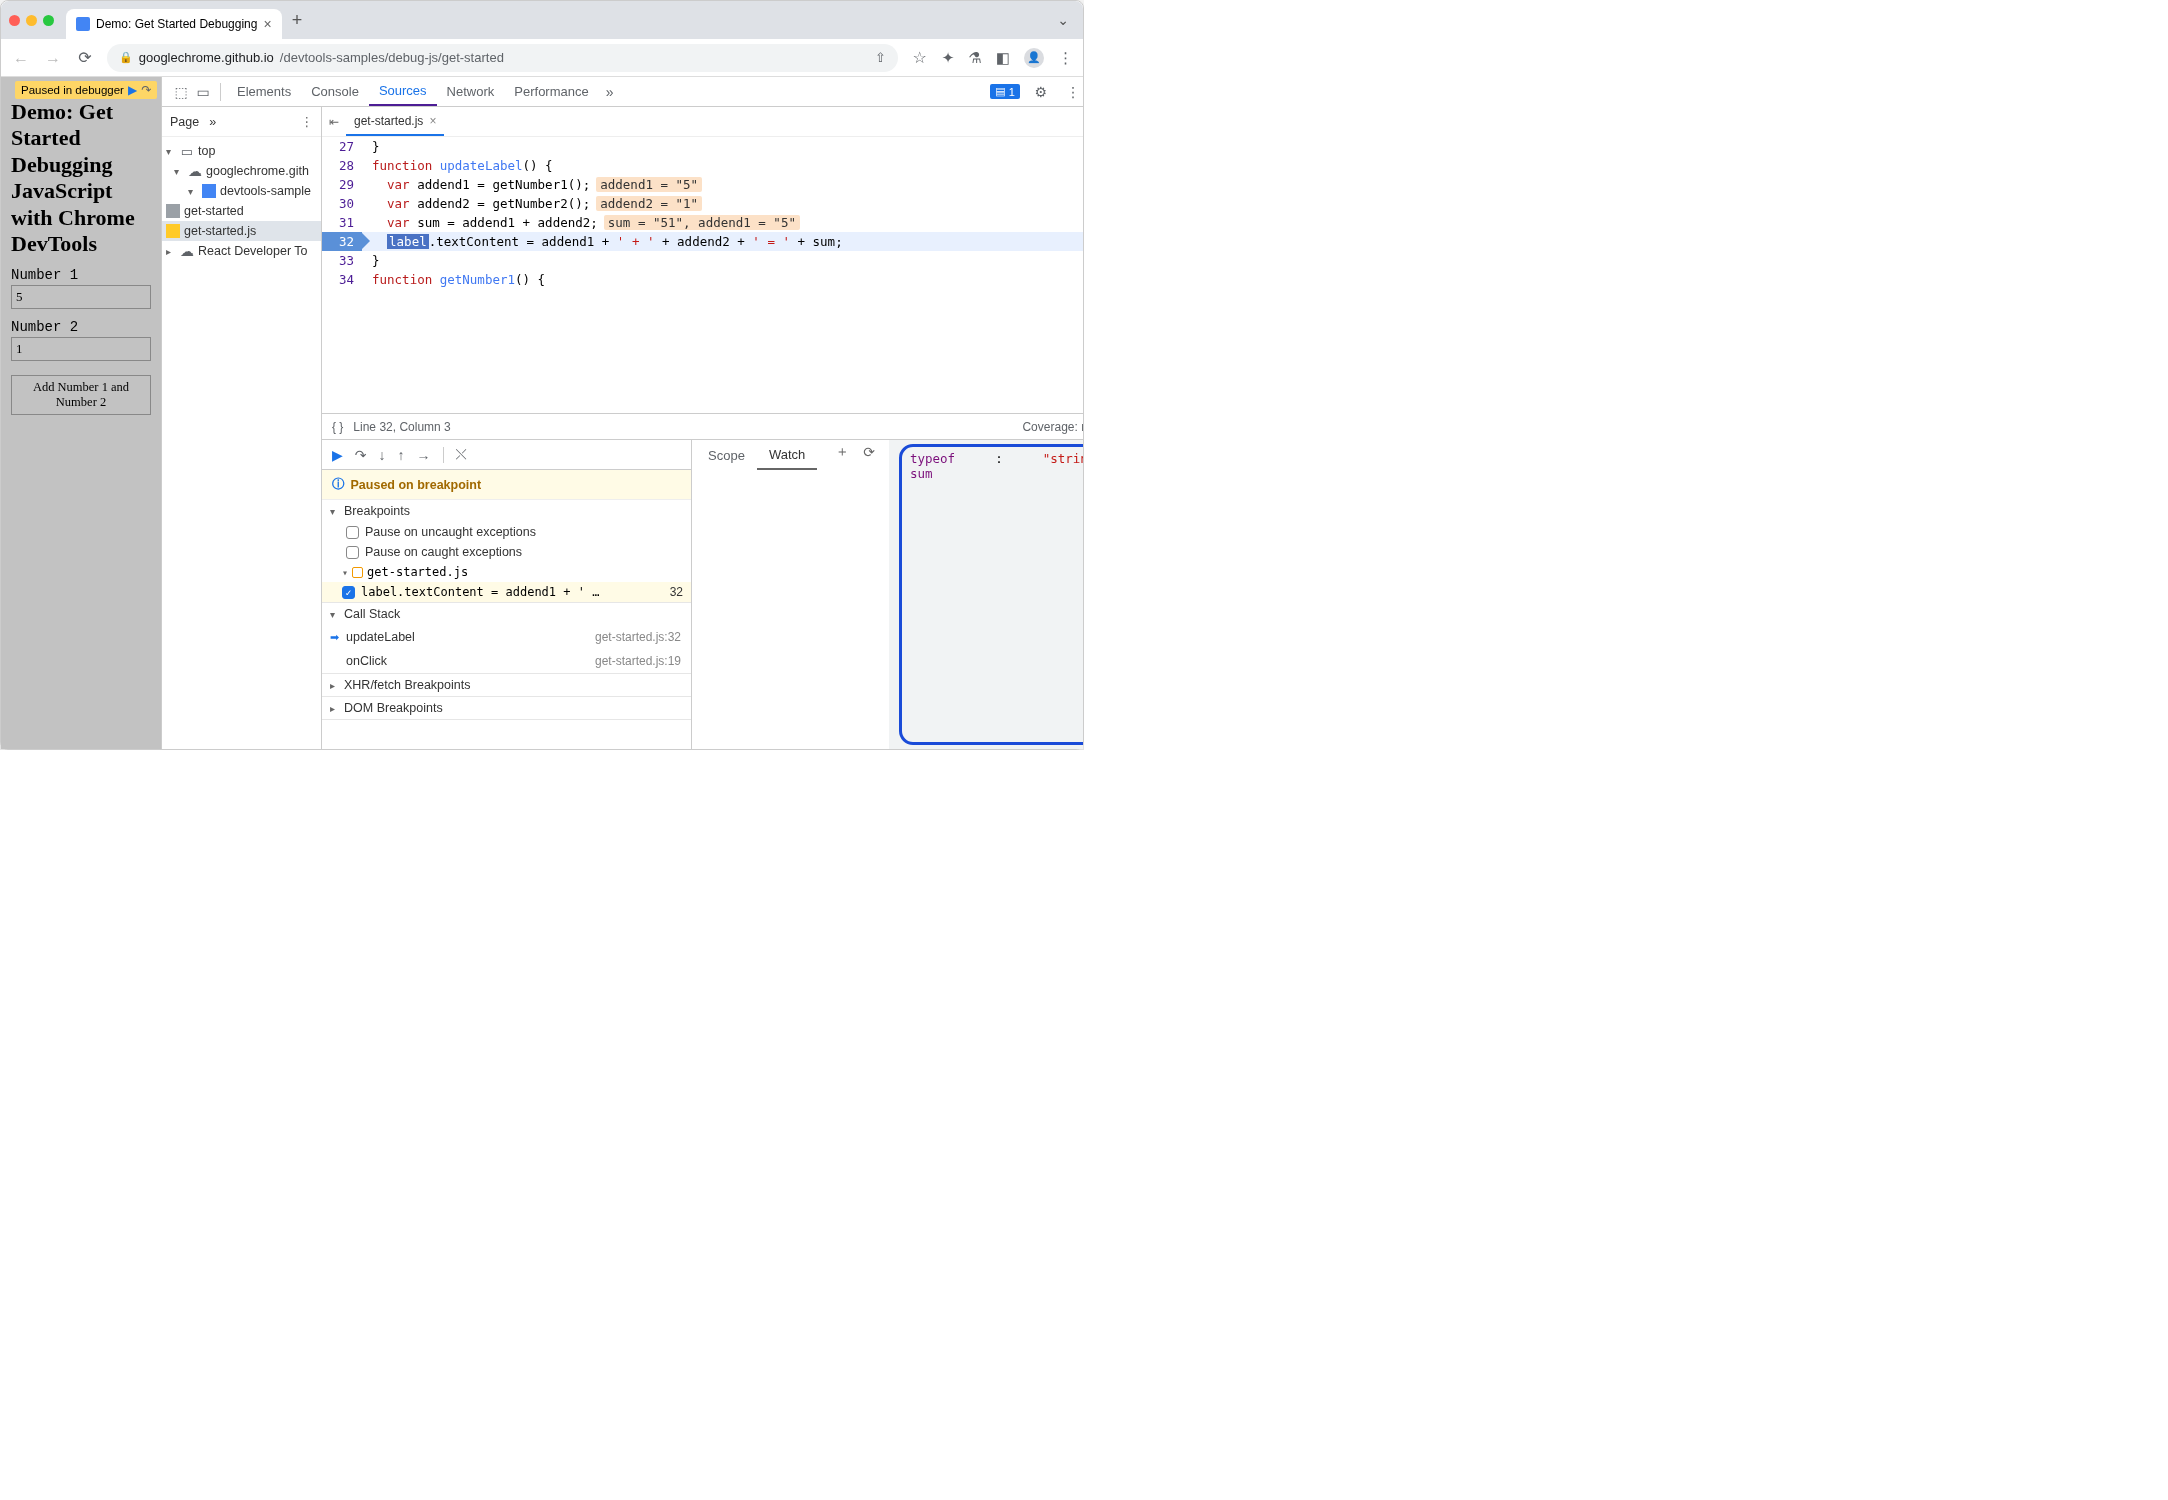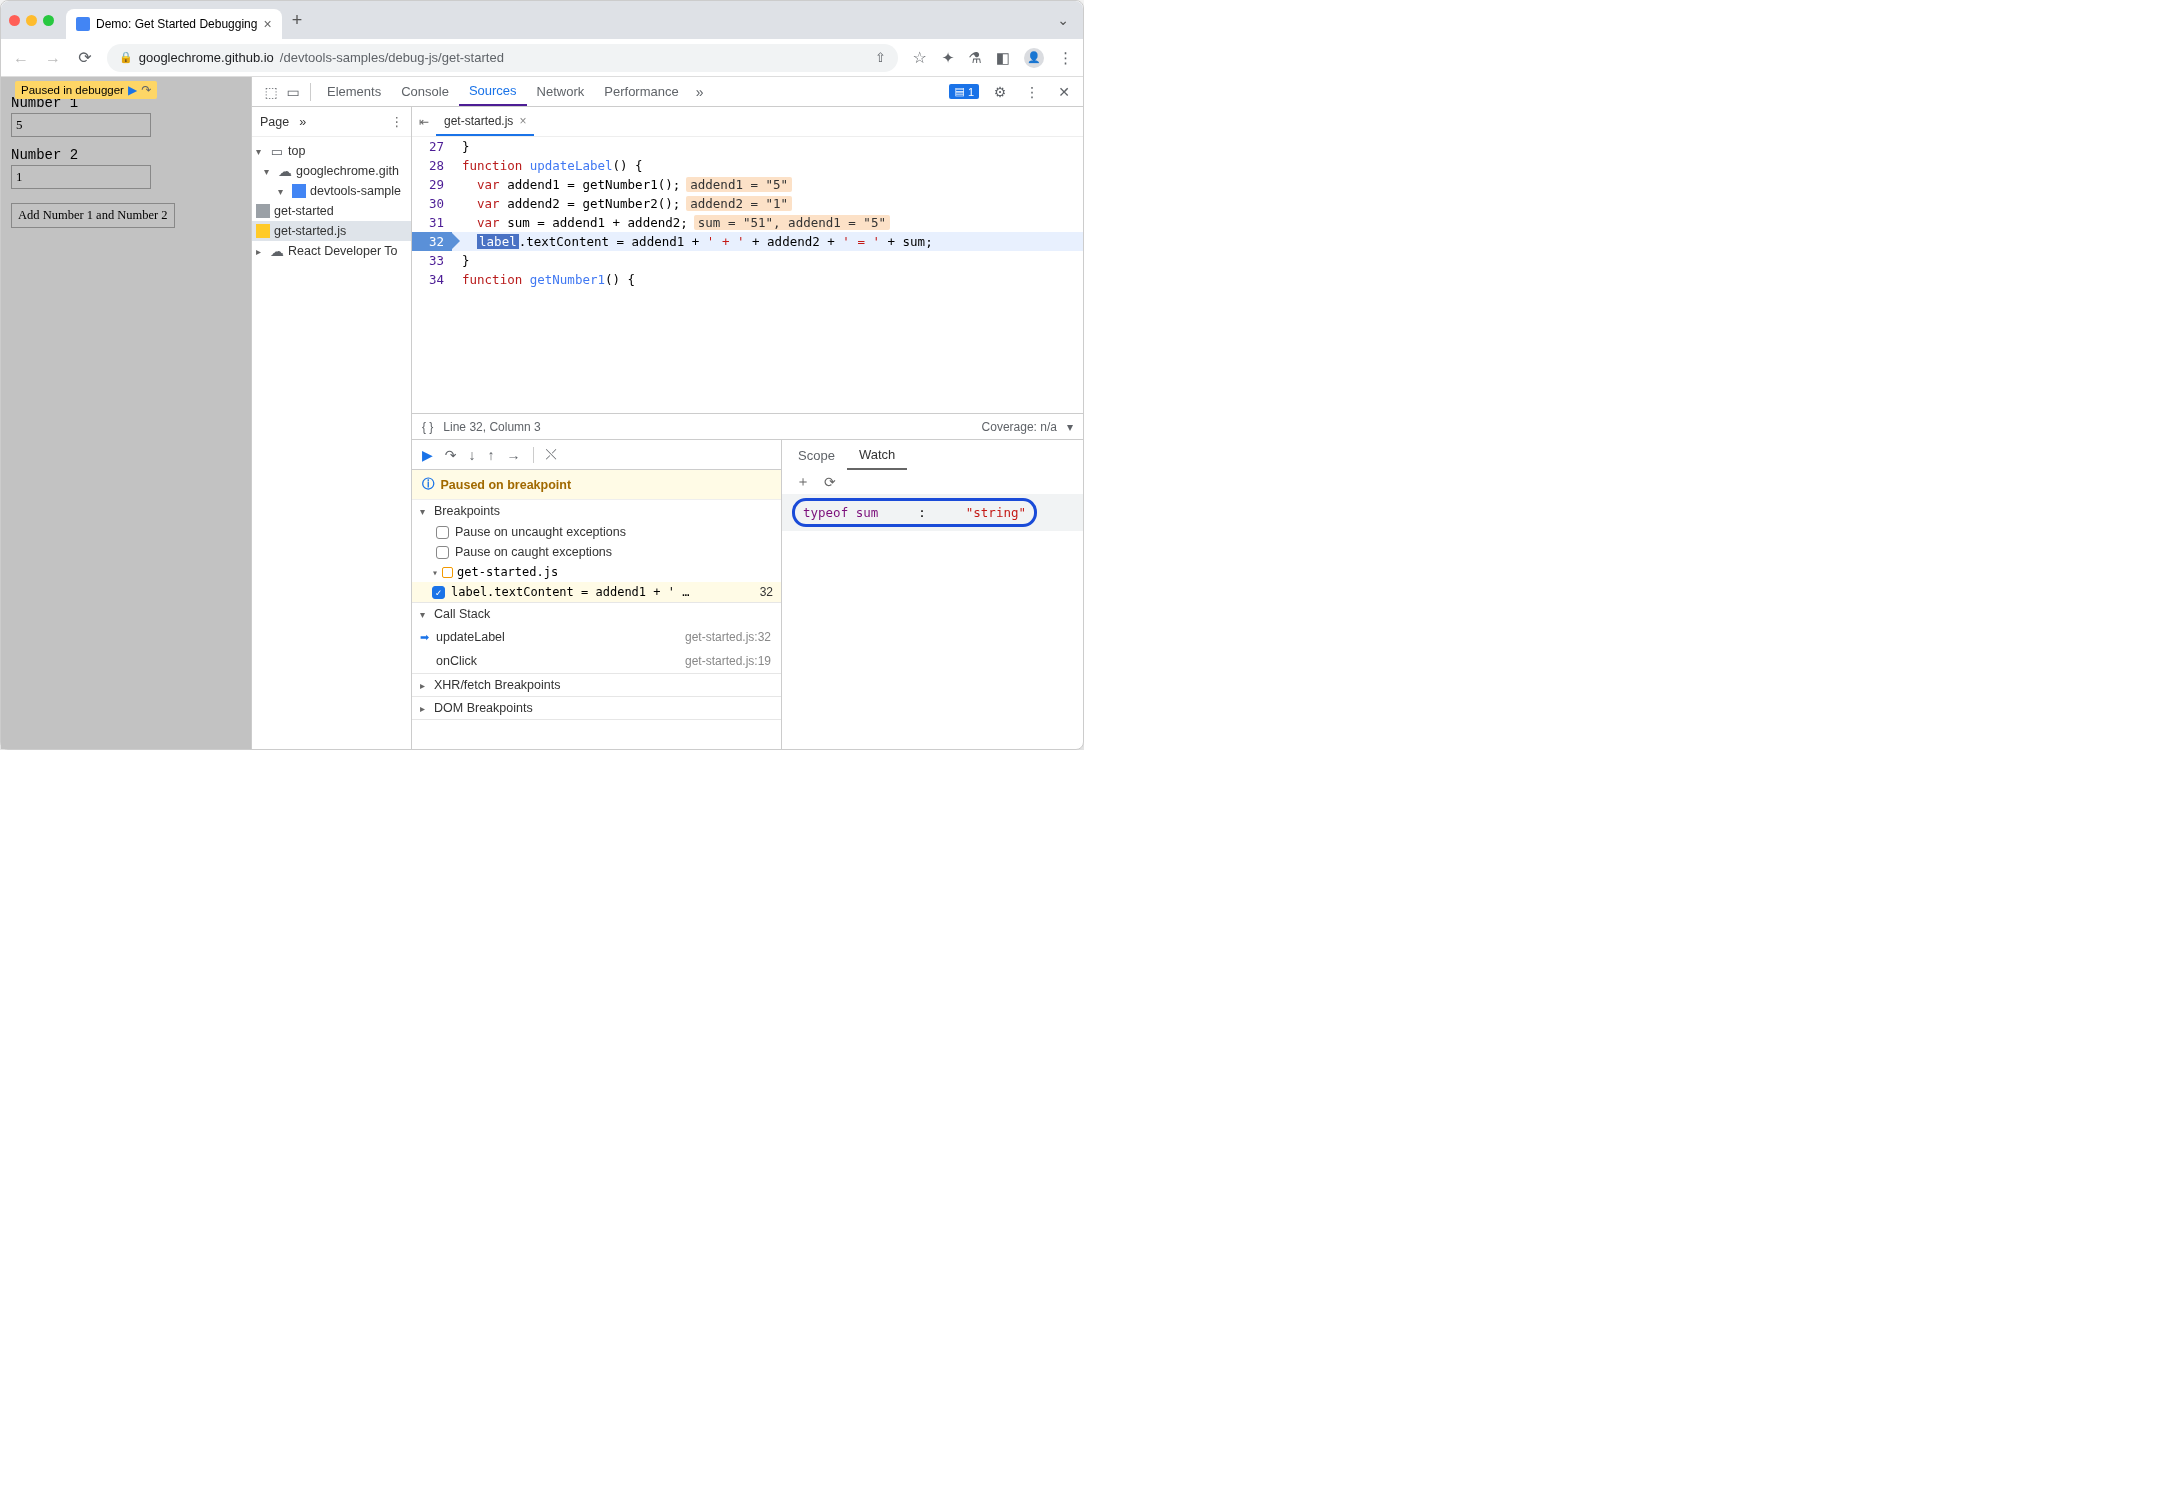--- a/index.html
+++ b/index.html
@@ -88,21 +88,21 @@
 .chk-row { padding: 3px 8px 3px 24px; display: flex; align-items: center; gap: 6px; color: #333; }
 .chk { width: 13px; height: 13px; border: 1.5px solid #888; border-radius: 3px; display: inline-flex; align-items: center; justify-content: center; font-size: 10px; color: #fff; }
 .chk.on { background: #1a73e8; border-color: #1a73e8; }
 .bp-file { padding: 3px 8px 3px 20px; display: flex; align-items: center; gap: 4px; font-family: Menlo, monospace; font-size: 12px; }
 .bp-file .box { width: 11px; height: 11px; border: 1.5px solid #f29900; border-radius: 2px; }
 .bp-line { padding: 3px 8px 3px 20px; display: flex; align-items: center; gap: 6px; background: #fffbe6; font-family: Menlo, monospace; font-size: 12px; }
 .bp-line .num { margin-left: auto; color: #333; font-family: -apple-system, sans-serif; }
 .stack-row { padding: 5px 10px 5px 24px; display: flex; align-items: center; color: #333; }
 .stack-row .loc { margin-left: auto; color: #888; font-size: 12px; }
 .stack-row.cur::before { content: "➡"; color: #1a73e8; position: absolute; margin-left: -16px; font-size: 11px; }
-.watch-col { flex: 1; display: flex; flex-direction: column; }
+.watch-col { flex: 1; display: flex; flex-direction: row; }
 .watch-tabs { height: 30px; display: flex; align-items: center; font-size: 13px; color: #5f6368; padding: 0 4px; }
 .watch-tab { padding: 0 12px; height: 100%; display: flex; align-items: center; cursor: pointer; }
 .watch-tab.active { color: #333; border-bottom: 2px solid #666; font-weight: 500;}
 .watch-toolbar { height: 24px; display: flex; align-items: center; gap: 14px; padding: 0 14px; color: #666; font-size: 14px; }
 .watch-item { padding: 4px 10px; font-family: Menlo, monospace; font-size: 12.5px; display: flex; gap: 4px; background: #f1f3f4; }
 .watch-highlight { border: 3px solid #1a4bd8; border-radius: 14px; padding: 4px 8px; display: inline-flex; gap: 40px; }
 .watch-item .expr { color: #7b0f7b; }
 .watch-item .val { color: #c41a16; }
 </style>
 </head>
@@ -142,20 +142,21 @@
       <span>⋮</span>
     </div>
   </div>
   <div class="content">
     <div class="page">
       <div class="paused-pill">
         <span>Paused in debugger</span>
         <span class="pic">▶</span>
         <span class="pic" style="color:#5f6368">↷</span>
       </div>
+      <h1>Demo: Get Started Debugging JavaScript with Chrome DevTools</h1>
       <label>Number 1</label>
       <input value="5" style="">
       <label>Number 2</label>
       <input value="1" style="">
       <button>Add Number 1 and Number 2</button>
     </div>
     <div class="devtools">
       <div class="dt-tabs">
         <span class="icon">⬚</span>
         <span class="icon">▭</span>

